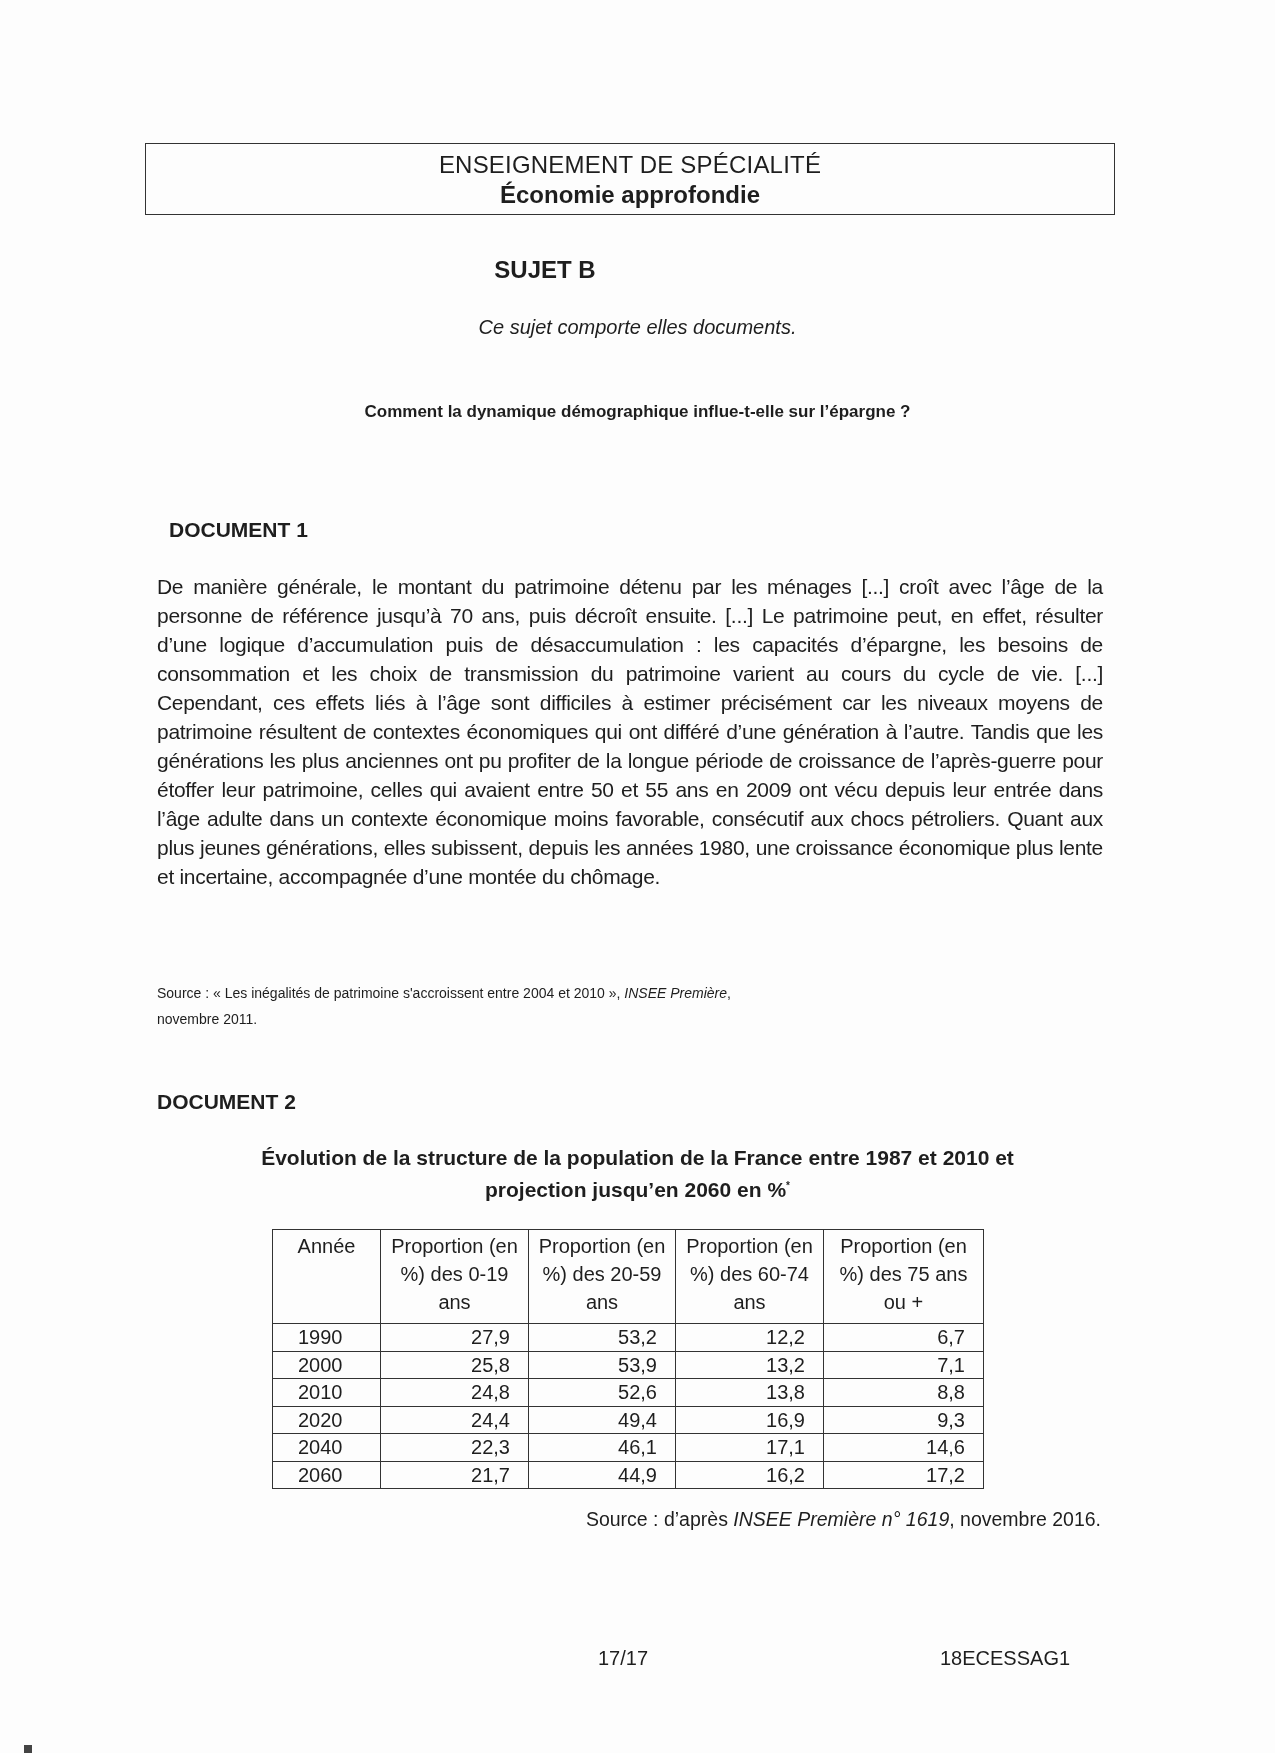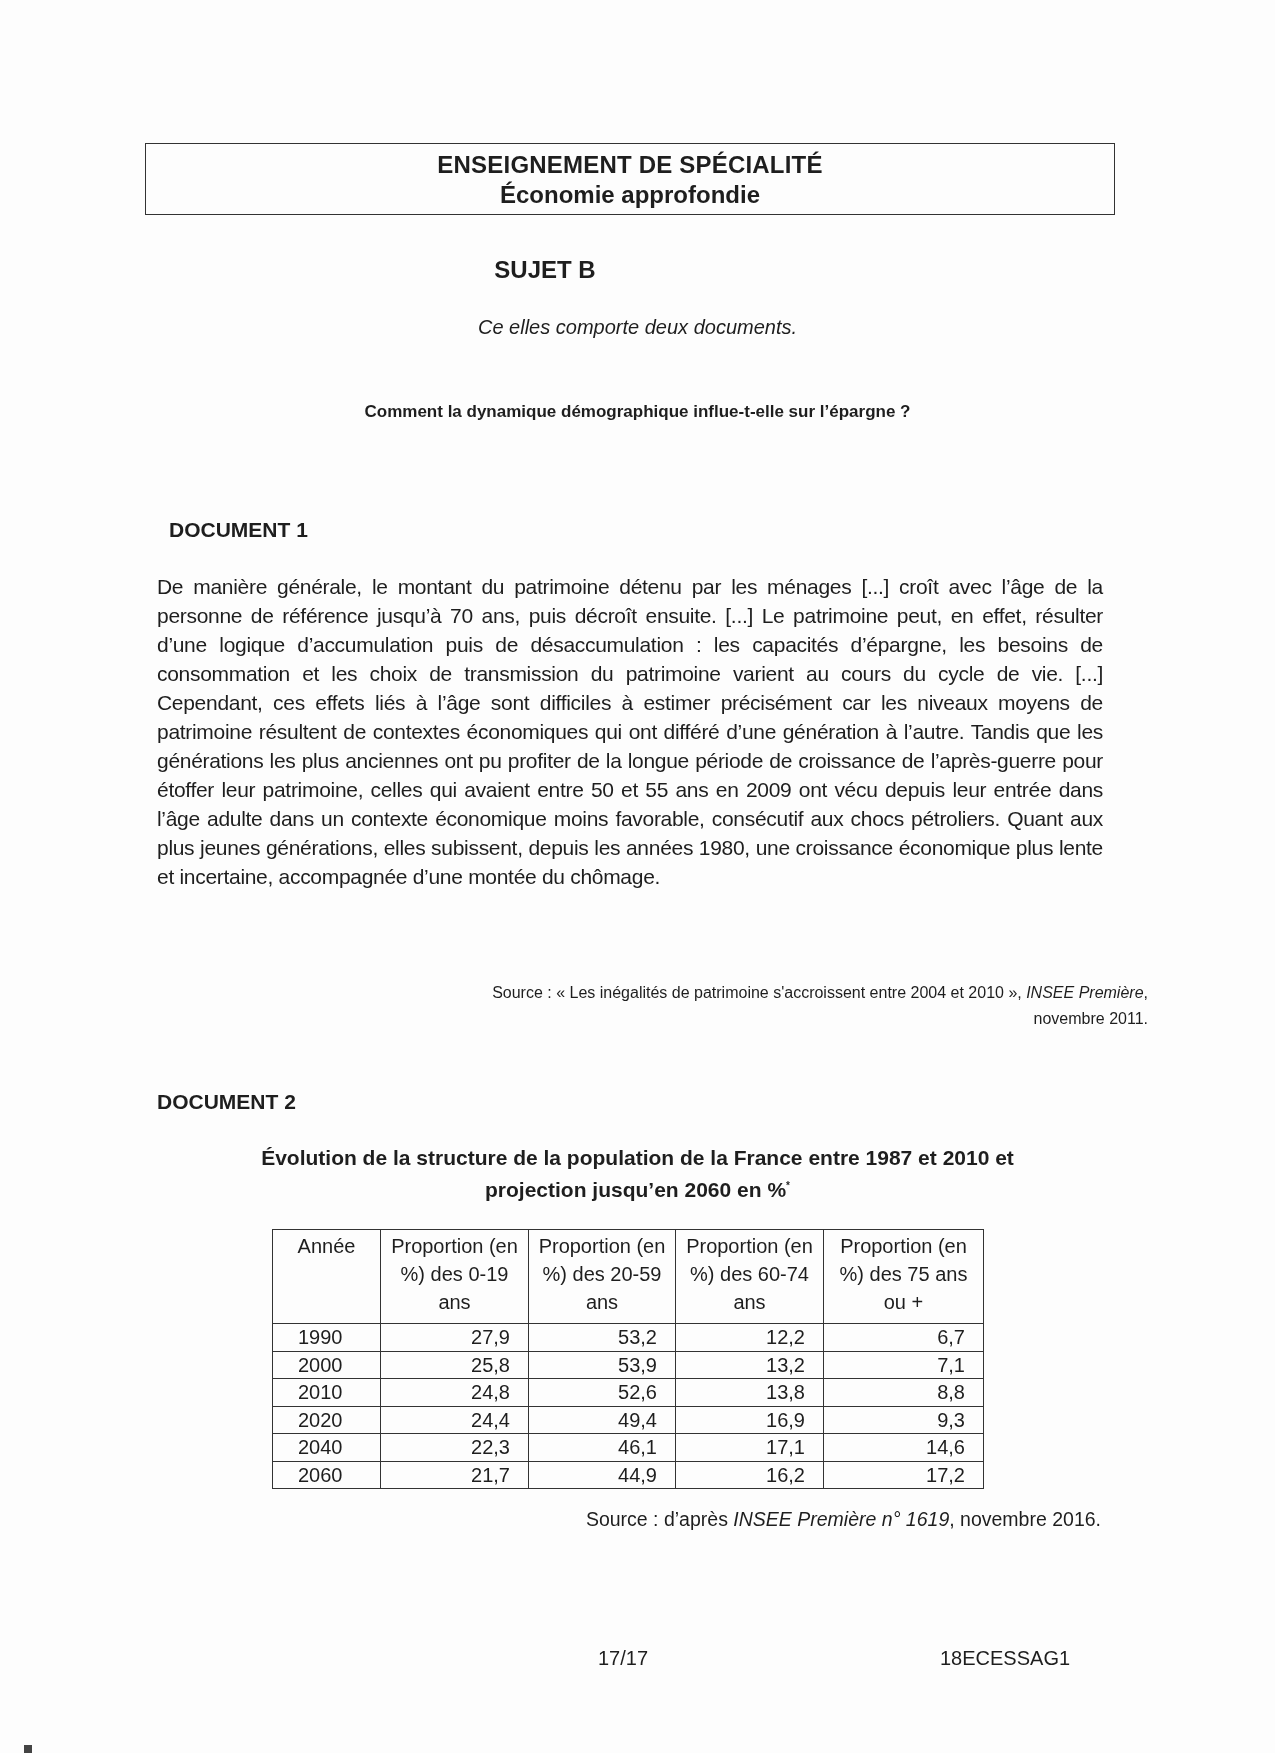--- a/index.html
+++ b/index.html
@@ -8,33 +8,33 @@
     font-family: "Liberation Sans", sans-serif; color: #1e1e1e;
     position: relative; overflow: hidden;
   }
   .abs { position: absolute; }
   .header-box {
     left: 145px; top: 143px; width: 970px; height: 72px;
     border-top: 1.5px solid #333; border-bottom: 1.5px solid #333;
     border-left: 1.5px solid #333; border-right: 1.5px solid #333;
     text-align: center; box-sizing: border-box;
   }
-  .header-box .l1 { font-weight: bold; font-size: 24px; margin-top: 7px; letter-spacing: 0.2px; }
+  .header-box .l1 { font-weight: normal; font-size: 24px; margin-top: 7px; letter-spacing: 0.2px; }
   .header-box .l2 { font-weight: bold; font-size: 24px; margin-top: 2px; }
   .sujet { left: 0; width: 1090px; top: 256px; text-align: center; font-weight: bold; font-size: 24px; }
   .intro { left: 0; width: 1275px; top: 316px; text-align: center; font-style: italic; font-size: 20px; }
   .question { left: 0; width: 1275px; top: 402px; text-align: center; font-weight: bold; font-size: 17px; }
   .doc-title { font-weight: bold; font-size: 21px; }
   .doc1-title { left: 169px; top: 518px; }
   .doc1-text {
     left: 157px; top: 572px; width: 946px; font-size: 21px; line-height: 29px;
     text-align: justify; letter-spacing: -0.3px;
   }
   .source1 {
-    left: 157px; top: 980px; width: 991px; text-align: right; font-size: 16px; line-height: 26px;
+    left: 157px; top: 980px; width: 991px; text-align: left; font-size: 14px; line-height: 26px;
   }
   .doc2-title { left: 157px; top: 1090px; }
   .table-title {
     left: 0; width: 1275px; top: 1144px; text-align: center; font-weight: bold; font-size: 21px; line-height: 28px;
   }
   .table-title sup { font-size: 10px; }
   table.data {
     position: absolute; left: 272px; top: 1229px; border-collapse: collapse;
     font-size: 20px;
   }
@@ -56,21 +56,21 @@
 </style>
 </head>
 <body>
 
 <div class="abs header-box">
   <div class="l1">ENSEIGNEMENT DE SPÉCIALITÉ</div>
   <div class="l2">Économie approfondie</div>
 </div>
 
 <div class="abs sujet">SUJET B</div>
-<div class="abs intro">Ce elles comporte deux documents.</div>
+<div class="abs intro">Ce sujet comporte elles documents.</div>
 <div class="abs question">Comment la dynamique démographique influe-t-elle sur l’épargne ?</div>
 
 <div class="abs doc-title doc1-title">DOCUMENT 1</div>
 <div class="abs doc1-text">De manière générale, le montant du patrimoine détenu par les ménages [...] croît avec l’âge de la personne de référence jusqu’à 70 ans, puis décroît ensuite. [...] Le patrimoine peut, en effet, résulter d’une logique d’accumulation puis de désaccumulation : les capacités d’épargne, les besoins de consommation et les choix de transmission du patrimoine varient au cours du cycle de vie. [...] Cependant, ces effets liés à l’âge sont difficiles à estimer précisément car les niveaux moyens de patrimoine résultent de contextes économiques qui ont différé d’une génération à l’autre. Tandis que les générations les plus anciennes ont pu profiter de la longue période de croissance de l’après-guerre pour étoffer leur patrimoine, celles qui avaient entre 50 et 55 ans en 2009 ont vécu depuis leur entrée dans l’âge adulte dans un contexte économique moins favorable, consécutif aux chocs pétroliers. Quant aux plus jeunes générations, elles subissent, depuis les années 1980, une croissance économique plus lente et incertaine, accompagnée d’une montée du chômage.</div>
 <div class="abs source1">
   <span>Source : « Les inégalités de patrimoine s'accroissent entre 2004 et 2010 », </span><i>INSEE Première</i><span>,</span><br>
   <span>novembre 2011.</span>
 </div>
 
 <div class="abs doc-title doc2-title">DOCUMENT 2</div>

